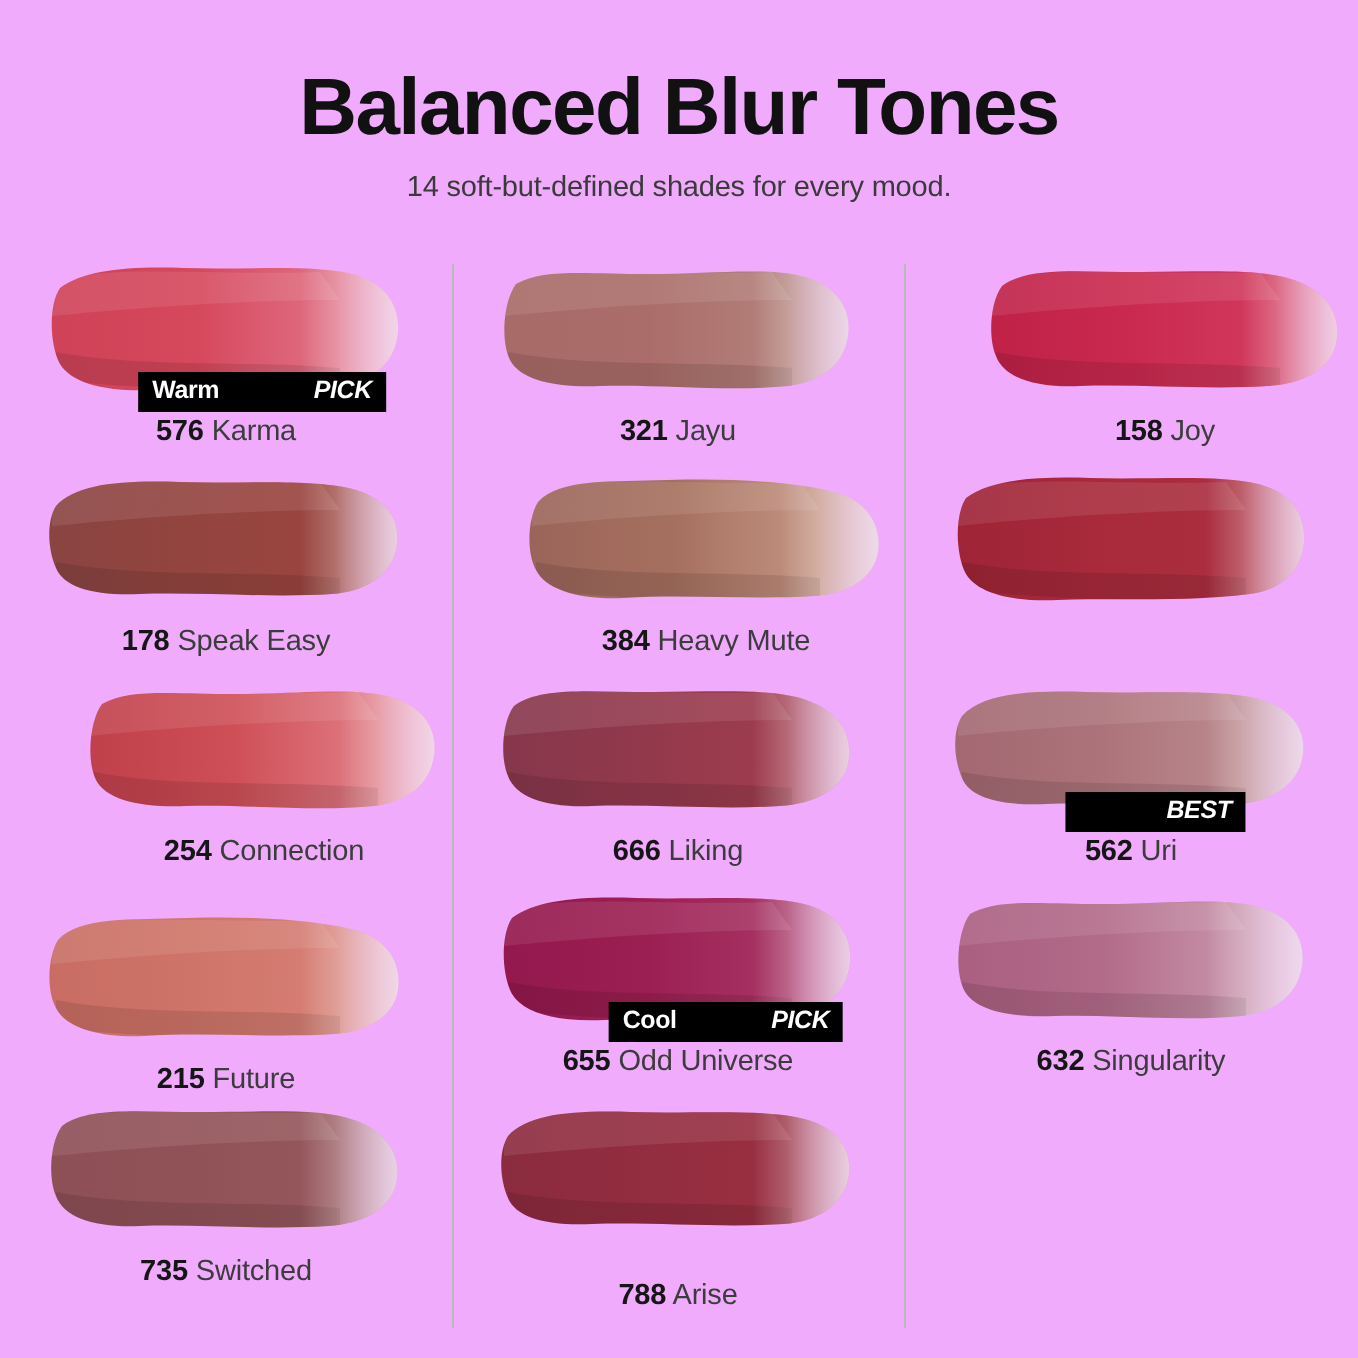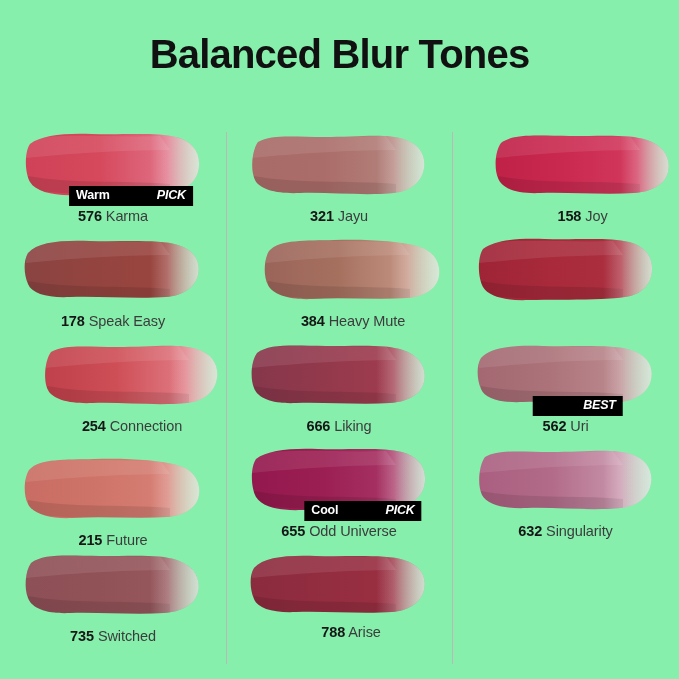--- a/index.html
+++ b/index.html
@@ -11,21 +11,21 @@
     height: 679px;
     background: #f4f4f3;
     font-family: "Liberation Sans", sans-serif;
     overflow: hidden;
     position: relative;
   }
   #page {
     width: 679px;
     height: 679px;
     position: relative;
-    background: #86efac;
+    background: #f0abfc;
   }
 
   
   .header {
     text-align: center;
     padding-top: 33px;
   }
   .title {
     font-size: 40px;
     font-weight: bold;
@@ -122,20 +122,21 @@
   .badge.cool-pos { top: 58px; margin-left: 24px; }
   .badge.best-pos { top: 58px; margin-left: 12px; }
 </style>
 </head>
 <body>
 
 <div id="page">
 
   <div class="header">
     <h1 class="title">Balanced Blur Tones</h1>
+    <p class="subtitle">14 soft-but-defined shades for every mood.</p>
   </div>
 
   <div class="grid">
     <div class="column col-1">
         <div class="cell" style="top: 0px;">
           <div class="swatch-wrap">
             <svg viewBox="0 0 186 72" xmlns="http://www.w3.org/2000/svg">
               <defs>
                 <linearGradient id="g-0-0" x1="0" y1="0" x2="1" y2="0">
                   <stop offset="0%" stop-color="#cf4257"></stop>
@@ -418,21 +419,21 @@
                 </clipPath>
               </defs>
               <path d="M8,20 C18,9 40,7 70,8 C102,9 138,6 158,12 C174,17 181,28 178,42 C175,55 162,63 146,64 C116,66 80,63 50,64 C28,65 12,61 8,51 C4,42 3,28 8,20 Z" fill="url(#g-1-4)"></path>
               <g clip-path="url(#c-1-4)">
                 <path d="M6,12 C40,4 90,10 140,8 L150,22 C100,22 46,26 6,30 Z" fill="#ffffff" opacity="0.09"></path>
                 <path d="M8,48 C50,56 100,52 150,56 L150,68 C96,68 44,66 8,62 Z" fill="#000000" opacity="0.10"></path>
                 <rect x="0" y="0" width="186" height="72" fill="url(#f-1-4)"></rect>
               </g>
             </svg>
           </div>
-          <div class="label" style="top: 76px; margin-left: 12px;"><span class="num">788</span> <span class="nm">Arise</span></div>
+          <div class="label" style="top: 92px;"><span class="num">788</span> <span class="nm">Arise</span></div>
         </div>
       </div>
     <div class="column col-3">
         <div class="cell" style="top: 0px; padding-left: 34px;">
           <div class="swatch-wrap">
             <svg viewBox="0 0 186 72" xmlns="http://www.w3.org/2000/svg">
               <defs>
                 <linearGradient id="g-2-0" x1="0" y1="0" x2="1" y2="0">
                   <stop offset="0%" stop-color="#bf2147"></stop>
                   <stop offset="42%" stop-color="#cb2a50"></stop>

